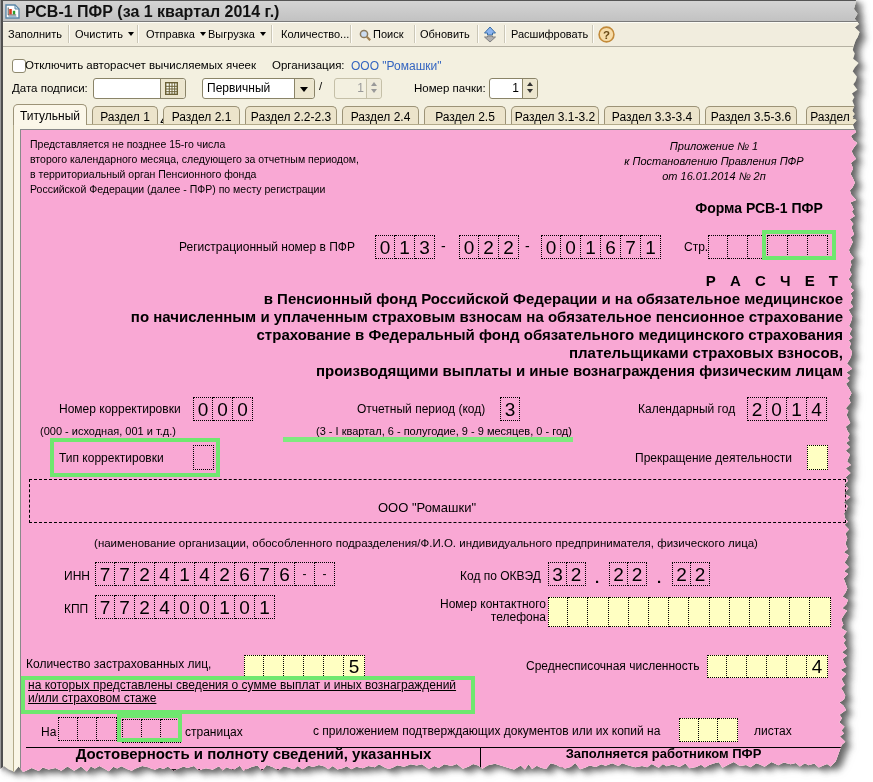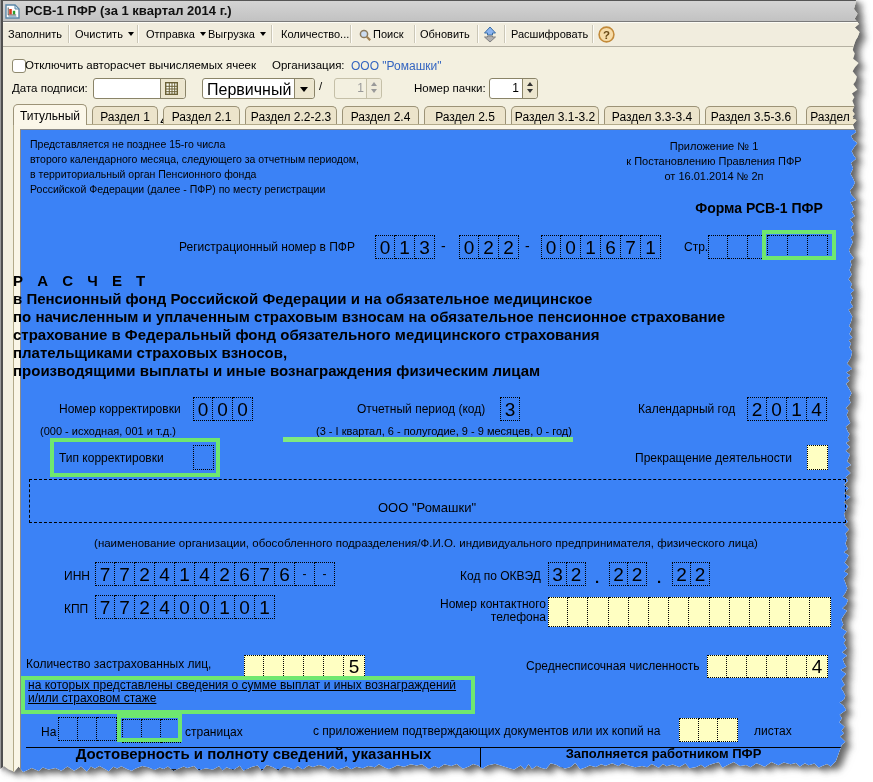--- a/index.html
+++ b/index.html
@@ -2,36 +2,36 @@
 <html><head><meta charset="utf-8">
 <style>
 html,body{margin:0;padding:0;background:#fff;}
 body{width:873px;height:782px;position:relative;overflow:hidden;font-family:"Liberation Sans",sans-serif;}
 #page{position:absolute;left:0;top:0;width:863px;height:776px;background:#F3F0E0;
   clip-path:polygon(0px 0px, 856px 0px, 855.5px 3.8px, 854.0px 9.1px, 857.6px 13.8px, 854.7px 18.8px, 859.0px 23.9px, 854.9px 27.4px, 859.6px 31.9px, 857.7px 37.1px, 855.7px 40.3px, 854.1px 44.7px, 852.8px 49.9px, 854.8px 53.4px, 853.2px 58.8px, 858.7px 63.1px, 854.9px 67.4px, 852.7px 71.2px, 857.0px 76.7px, 855.6px 81.2px, 853.4px 84.3px, 857.4px 89.7px, 852.0px 93.6px, 854.4px 97.2px, 852.4px 100.7px, 854.4px 105.8px, 852.3px 110.7px, 854.7px 114.1px, 852.5px 116.7px, 856.5px 120.4px, 852.8px 124.5px, 854.3px 128.7px, 856.2px 131.9px, 850.9px 136.1px, 853.5px 140.3px, 857.3px 143.0px, 853.9px 147.4px, 851.6px 151.2px, 853.8px 155.7px, 856.1px 158.7px, 850.9px 163.0px, 853.1px 168.4px, 850.5px 173.7px, 852.8px 177.9px, 854.9px 182.7px, 852.5px 187.6px, 849.9px 190.5px, 851.3px 194.8px, 856.1px 199.9px, 850.3px 202.6px, 852.2px 205.8px, 853.6px 209.2px, 851.9px 211.8px, 854.8px 216.1px, 849.8px 219.3px, 853.4px 224.0px, 851.3px 227.0px, 852.7px 230.8px, 854.1px 234.5px, 850.6px 237.6px, 852.8px 242.1px, 850.5px 246.7px, 848.9px 249.9px, 850.2px 253.3px, 853.7px 258.0px, 850.3px 260.9px, 851.5px 264.7px, 849.5px 270.1px, 851.7px 274.4px, 848.5px 279.3px, 852.0px 284.0px, 850.3px 287.4px, 854.1px 290.2px, 850.6px 293.6px, 852.7px 298.0px, 850.3px 302.4px, 853.1px 306.8px, 848.5px 309.7px, 850.6px 313.6px, 852.3px 316.5px, 851.0px 321.8px, 849.0px 326.1px, 851.9px 328.9px, 849.4px 334.0px, 852.4px 337.5px, 848.7px 340.5px, 851.0px 343.6px, 849.3px 347.4px, 852.1px 351.8px, 850.9px 357.2px, 849.3px 360.1px, 847.0px 363.5px, 852.2px 368.8px, 846.3px 372.6px, 850.3px 375.4px, 846.7px 377.9px, 849.4px 380.7px, 846.0px 383.7px, 848.7px 387.9px, 851.5px 393.2px, 848.9px 398.4px, 850.6px 402.8px, 845.8px 408.2px, 848.4px 410.7px, 846.6px 415.0px, 848.0px 417.9px, 850.3px 422.9px, 845.8px 426.8px, 847.6px 431.2px, 849.5px 433.9px, 847.7px 437.8px, 849.4px 440.6px, 846.0px 443.1px, 849.9px 446.9px, 845.7px 450.8px, 850.1px 454.4px, 848.3px 458.6px, 847.1px 461.5px, 850.9px 464.9px, 845.8px 468.3px, 850.5px 472.9px, 845.7px 477.3px, 848.1px 480.8px, 844.2px 484.7px, 848.5px 488.3px, 844.1px 493.4px, 850.4px 497.0px, 843.8px 502.2px, 847.7px 506.1px, 846.3px 509.9px, 844.0px 513.5px, 845.3px 518.8px, 847.9px 521.8px, 844.5px 524.7px, 849.0px 529.5px, 845.4px 533.4px, 847.3px 538.3px, 845.4px 543.6px, 847.8px 548.9px, 843.9px 552.2px, 848.7px 555.2px, 846.3px 559.9px, 844.5px 562.5px, 848.8px 567.1px, 844.2px 571.3px, 848.2px 573.9px, 843.7px 578.4px, 845.5px 583.3px, 847.4px 588.6px, 845.3px 592.9px, 842.6px 596.4px, 848.0px 600.0px, 846.2px 604.5px, 842.3px 608.3px, 847.0px 610.8px, 843.8px 615.2px, 841.3px 619.4px, 843.4px 624.5px, 841.1px 628.0px, 846.7px 631.5px, 843.0px 636.8px, 845.7px 639.9px, 843.7px 643.0px, 846.9px 648.5px, 842.0px 652.3px, 847.0px 655.8px, 842.6px 659.0px, 844.2px 663.2px, 846.4px 666.7px, 840.6px 669.7px, 846.1px 674.0px, 841.5px 678.9px, 843.1px 682.2px, 844.8px 684.8px, 841.1px 688.2px, 843.4px 691.8px, 845.3px 695.7px, 844.0px 699.5px, 839.5px 702.5px, 843.3px 705.4px, 846.1px 709.9px, 839.6px 714.7px, 841.9px 718.3px, 839.3px 722.2px, 844.5px 726.8px, 841.5px 730.5px, 844.0px 733.4px, 839.9px 736.4px, 845.3px 741.8px, 841.7px 745px, 835.8px 761.3px, 830.7px 766.6px, 827.1px 764.1px, 822.7px 765.8px, 818.8px 767.4px, 814.3px 763.6px, 808.6px 765.2px, 804.9px 763.2px, 799.9px 766.4px, 795.8px 763.0px, 790.6px 764.3px, 783.8px 762.6px, 778.3px 765.3px, 771.5px 762.0px, 764.6px 766.8px, 760.4px 764.7px, 756.4px 763.3px, 750.5px 767.3px, 746.1px 764.9px, 739.9px 766.1px, 733.8px 761.9px, 729.1px 764.3px, 722.4px 767.7px, 718.8px 762.3px, 713.4px 763.6px, 709.3px 764.9px, 704.9px 767.5px, 701.0px 764.8px, 696.3px 767.0px, 689.5px 768.3px, 685.4px 763.5px, 679.3px 767.1px, 672.7px 764.5px, 666.7px 766.2px, 662.9px 764.0px, 658.7px 767.7px, 651.8px 764.1px, 647.1px 767.3px, 642.0px 766.0px, 635.4px 767.2px, 628.5px 765.5px, 622.3px 763.2px, 618.4px 765.9px, 612.2px 763.2px, 605.6px 765.7px, 601.2px 764.2px, 595.9px 767.1px, 589.6px 765.4px, 585.5px 767.4px, 580.1px 769.2px, 575.3px 763.0px, 570.6px 767.0px, 565.1px 768.6px, 560.2px 766.9px, 556.2px 764.8px, 550.7px 763.3px, 546.1px 769.0px, 540.9px 767.7px, 536.8px 765.8px, 532.1px 769.1px, 528.5px 764.2px, 524.9px 769.5px, 520.7px 765.5px, 514.1px 769.6px, 508.6px 767.9px, 501.6px 765.7px, 495.0px 763.7px, 488.0px 765.2px, 482.4px 768.8px, 478.2px 765.4px, 473.1px 763.9px, 468.8px 766.6px, 462.9px 768.8px, 456.7px 764.0px, 451.3px 766.0px, 444.5px 764.2px, 438.6px 768.1px, 434.4px 765.9px, 428.9px 769.1px, 421.9px 764.2px, 416.7px 765.6px, 410.8px 764.2px, 404.0px 766.8px, 397.4px 765.2px, 393.0px 767.6px, 388.9px 769.0px, 385.3px 767.8px, 378.9px 764.3px, 374.8px 767.3px, 368.3px 766.0px, 362.8px 768.3px, 356.3px 766.8px, 351.4px 769.3px, 346.7px 766.3px, 343.2px 767.9px, 337.5px 769.5px, 332.8px 765.9px, 328.2px 769.2px, 324.7px 766.5px, 318.9px 764.9px, 312.9px 767.1px, 308.5px 765.4px, 302.5px 769.5px, 297.8px 766.1px, 293.8px 769.6px, 289.4px 767.7px, 283.6px 766.2px, 278.7px 770.5px, 272.5px 767.1px, 266.7px 765.1px, 261.9px 770.9px, 257.7px 765.4px, 252.1px 766.8px, 248.2px 768.5px, 243.5px 770.7px, 239.8px 765.7px, 233.2px 769.9px, 226.5px 767.3px, 222.7px 770.6px, 219.0px 766.2px, 212.6px 769.7px, 205.9px 768.2px, 198.9px 770.5px, 194.0px 765.9px, 187.3px 768.0px, 183.7px 766.4px, 178.2px 768.8px, 173.4px 771.1px, 167.9px 766.5px, 163.5px 769.1px, 159.7px 767.5px, 154.6px 770.0px, 148.2px 767.3px, 142.2px 766.0px, 135.6px 768.4px, 131.7px 770.8px, 128.1px 769.4px, 121.3px 766.2px, 117.2px 768.5px, 113.4px 766.8px, 108.7px 771.3px, 105.0px 769.1px, 99.5px 766.0px, 94.9px 768.5px, 90.8px 766.4px, 86.9px 771.4px, 81.0px 766.5px, 74.2px 770.7px, 67.5px 766.6px, 61.3px 770.8px, 55.4px 768.1px, 48.6px 769.6px, 42.8px 767.6px, 38.7px 771.1px, 31.7px 768.0px, 26.6px 770.5px, 23.1px 771.9px, 18.6px 766.6px, 14.2px 771.7px, 8.5px 769.6px, 4px 766.3px, 0px 769px);}
 #shadowwrap{position:absolute;left:0;top:0;width:873px;height:782px;filter:drop-shadow(5px 3px 3px rgba(80,80,80,0.75)) drop-shadow(2px 2px 1.5px rgba(90,90,90,0.5));}
 .abs{position:absolute;}
 
 #titlebar{left:0;top:0;width:863px;height:22px;background:linear-gradient(#d4d4d4,#c2c2c2);border-top:1px solid #555;border-bottom:1px solid #7a7a7a;box-sizing:border-box;}
-#title{left:25px;top:3px;font-size:13px;font-weight:bold;color:#111;text-align:right;}
+#title{left:25px;top:3px;font-size:16px;font-weight:bold;color:#111;text-align:right;}
 
 #toolbar{left:3px;top:22px;width:859px;height:25px;background:#F1EDDE;border-top:1px solid #fdfcf5;border-bottom:1px solid #b5b1a2;box-sizing:border-box;}
 .tbtn{position:absolute;top:28px;font-size:11px;color:#000;white-space:nowrap;}
 .tsep{position:absolute;top:25px;width:1px;height:18px;background:#cbc7b7;border-right:1px solid #fdfcf7;}
 .darr{display:inline-block;width:0;height:0;border-left:3.5px solid transparent;border-right:3.5px solid transparent;border-top:4px solid #000;vertical-align:middle;margin-left:5px;margin-bottom:2px;}
 
 #checkbox{left:12px;top:59px;width:14px;height:14px;background:#fff;border:1px solid #8f8a6f;border-radius:3px;box-sizing:border-box;}
 .lbl{font-size:11.5px;color:#000;white-space:nowrap;}
 .link{font-size:12px;color:#3465c0;white-space:nowrap;}
 .inp{background:#fff;border:1px solid #8a8468;border-radius:3px;box-sizing:border-box;font-size:12px;}
 
 .tab{position:absolute;top:106px;height:19px;background:#ECE4CB;border:1px solid #9c9377;border-bottom:none;border-radius:5px 5px 0 0;box-sizing:border-box;text-align:center;font-size:12px;padding-top:3px;color:#000;}
 #tabactive{top:104px;height:21px;background:#FBF7E9;z-index:3;padding-top:4px;}
 #tabpage{left:13px;top:124px;width:848px;height:650px;background:#FAF6E7;border-left:1px solid #b3aa89;border-top:1px solid #b3aa89;box-sizing:border-box;z-index:2;}
-#doc{position:absolute;left:20px;top:129px;width:841px;height:645px;background:#3b82f6;border-left:1px solid #8a8a8a;border-top:1px solid #8a8a8a;box-sizing:border-box;z-index:2;}
+#doc{position:absolute;left:20px;top:129px;width:841px;height:645px;background:#f9a8d4;border-left:1px solid #8a8a8a;border-top:1px solid #8a8a8a;box-sizing:border-box;z-index:2;}
 
 .t12{position:absolute;font-size:12px;color:#000;white-space:nowrap;}
 .t105{position:absolute;font-size:10.5px;color:#000;white-space:nowrap;}
 .t11c{position:absolute;font-size:11px;color:#000;white-space:nowrap;}
 .t115{position:absolute;font-size:11.5px;color:#000;white-space:nowrap;}
 .cells{position:absolute;display:flex;}
 .cell{border:1px dotted #000;border-left:none;box-sizing:border-box;text-align:center;color:#000;width:20px;height:24px;font-size:19px;line-height:23px;}
 .cell:first-child{border-left:1px dotted #000;}
 .ycell{background:#FFFFC2;}
 .cell.tk{width:21px;height:25px;}
@@ -94,21 +94,21 @@
 
   <div class="abs lbl" style="left:12px;top:82px">Дата подписи:</div>
   <div class="abs inp" style="left:93px;top:78px;width:93px;height:21px;"></div>
   <div class="abs" style="left:98px;top:81px;font-size:14px;margin-top:31px;">01.04.2014</div>
   <div class="abs" style="left:160px;top:79px;width:25px;height:19px;background:#ECE6CF;border-left:1px solid #8a8468;border-radius:0 3px 3px 0;box-sizing:border-box;"></div>
   <svg class="abs" style="left:165px;top:82px" width="13" height="13" viewBox="0 0 13 13">
     <rect x="0.7" y="0.7" width="11.6" height="11.6" fill="#fdfdf4" stroke="#6b6136" stroke-width="1.4"></rect>
     <path d="M1 4.3 h11 M1 7 h11 M1 9.7 h11 M4.3 1 v11 M7 1 v11 M9.7 1 v11" stroke="#6b6136" stroke-width="1"></path>
   </svg>
   <div class="abs inp" style="left:202px;top:78px;width:113px;height:21px;"></div>
-  <div class="abs" style="left:207px;top:81px;font-size:16px;text-align:right;">Первичный</div>
+  <div class="abs" style="left:207px;top:81px;font-size:12px;text-align:right;">Первичный</div>
   <div class="abs" style="left:294px;top:79px;width:20px;height:19px;background:#ECE6CF;border-left:1px solid #8a8468;border-radius:0 3px 3px 0;box-sizing:border-box;"></div>
   <div class="abs" style="left:300px;top:87px;width:0;height:0;border-left:4px solid transparent;border-right:4px solid transparent;border-top:5px solid #000;"></div>
   <div class="abs lbl" style="left:319px;top:80px">/</div>
   <div class="abs" style="left:334px;top:78px;width:48px;height:21px;background:#F3F0E0;border:1px solid #c5c0a8;border-radius:3px;box-sizing:border-box;"></div>
   <div class="abs" style="left:334px;top:81px;width:30px;text-align:right;font-size:12px;color:#999;">1</div>
   <div class="abs" style="left:366px;top:79px;width:15px;height:19px;background:#EFEBDA;border-left:1px solid #c5c0a8;border-radius:0 3px 3px 0;box-sizing:border-box;"></div>
   <div class="abs" style="left:367px;top:80px;width:13px;height:17px;">
     <div style="width:0;height:0;border-left:3.5px solid transparent;border-right:3.5px solid transparent;border-bottom:4px solid #999;margin:2px auto 3px;"></div>
     <div style="width:0;height:0;border-left:3.5px solid transparent;border-right:3.5px solid transparent;border-top:4px solid #999;margin:0 auto;"></div>
   </div>
@@ -131,21 +131,21 @@
   <div class="tab" style="left:604px;width:96px;">Раздел 3.3-3.4</div>
   <div class="tab" style="left:705px;width:92px;">Раздел 3.5-3.6</div>
   <div class="tab" style="left:806px;width:58px;">Раздел 4</div>
   <div class="abs" id="tabpage"></div>
   <div class="abs" style="left:14px;top:124px;width:72px;height:2px;background:#FBF7E9;z-index:3;"></div>
   <div id="doc">
   <div class="t105" style="left:9px;top:7px;line-height:15px;white-space:pre;">Представляется не позднее 15-го числа
 второго календарного месяца, следующего за отчетным периодом,
 в территориальный орган Пенсионного фонда
 Российской Федерации (далее - ПФР) по месту регистрации</div>
-  <div class="t11c" style="left:543px;top:9px;width:300px;text-align:center;line-height:15px;white-space:pre;">Приложение № 1
+  <div class="t11c" style="left:543px;top:9px;width:300px;text-align:center;line-height:15px;white-space:pre;font-style:italic;">Приложение № 1
 к Постановлению Правления ПФР
 от 16.01.2014 № 2п</div>
   <div class="abs" style="left:588px;top:70px;width:300px;text-align:center;font-size:14px;font-weight:bold;">Форма РСВ-1 ПФР</div>
   <div class="t12" style="left:0px;top:110px;width:334px;text-align:right;">Регистрационный номер в ПФР</div>
   <div class="cells" style="left:354px;top:105px;">
           <div class="cell ">0</div>
           <div class="cell ">1</div>
           <div class="cell ">3</div>
         </div>
   <div class="t12" style="left:420px;top:108px;font-size:14px;">-</div>
@@ -165,21 +165,21 @@
         </div>
   <div class="t12" style="left:663px;top:110px;">Стр.</div>
   <div class="cells" style="left:687px;top:105px;">
           <div class="cell "></div>
           <div class="cell "></div>
           <div class="cell "></div>
           <div class="cell "></div>
           <div class="cell "></div>
           <div class="cell "></div>
         </div>
-  <div class="abs" style="left:-8px;top:142px;width:830px;text-align:left;font-weight:bold;font-size:15px;line-height:18px;">
+  <div class="abs" style="left:-8px;top:142px;width:830px;text-align:right;font-weight:bold;font-size:15px;line-height:18px;">
     <div style="letter-spacing:5px;">Р А С Ч Е Т</div>
     <div>в Пенсионный фонд Российской Федерации и на обязательное медицинское</div>
     <div>по начисленным и уплаченным страховым взносам на обязательное пенсионное страхование</div>
     <div>страхование в Федеральный фонд обязательного медицинского страхования</div>
     <div>плательщиками страховых взносов,</div>
     <div>производящими выплаты и иные вознаграждения физическим лицам</div>
   </div>
   <div class="t12" style="left:38px;top:272px;">Номер корректировки</div>
   <div class="cells" style="left:172px;top:267px;">
           <div class="cell ">0</div>

